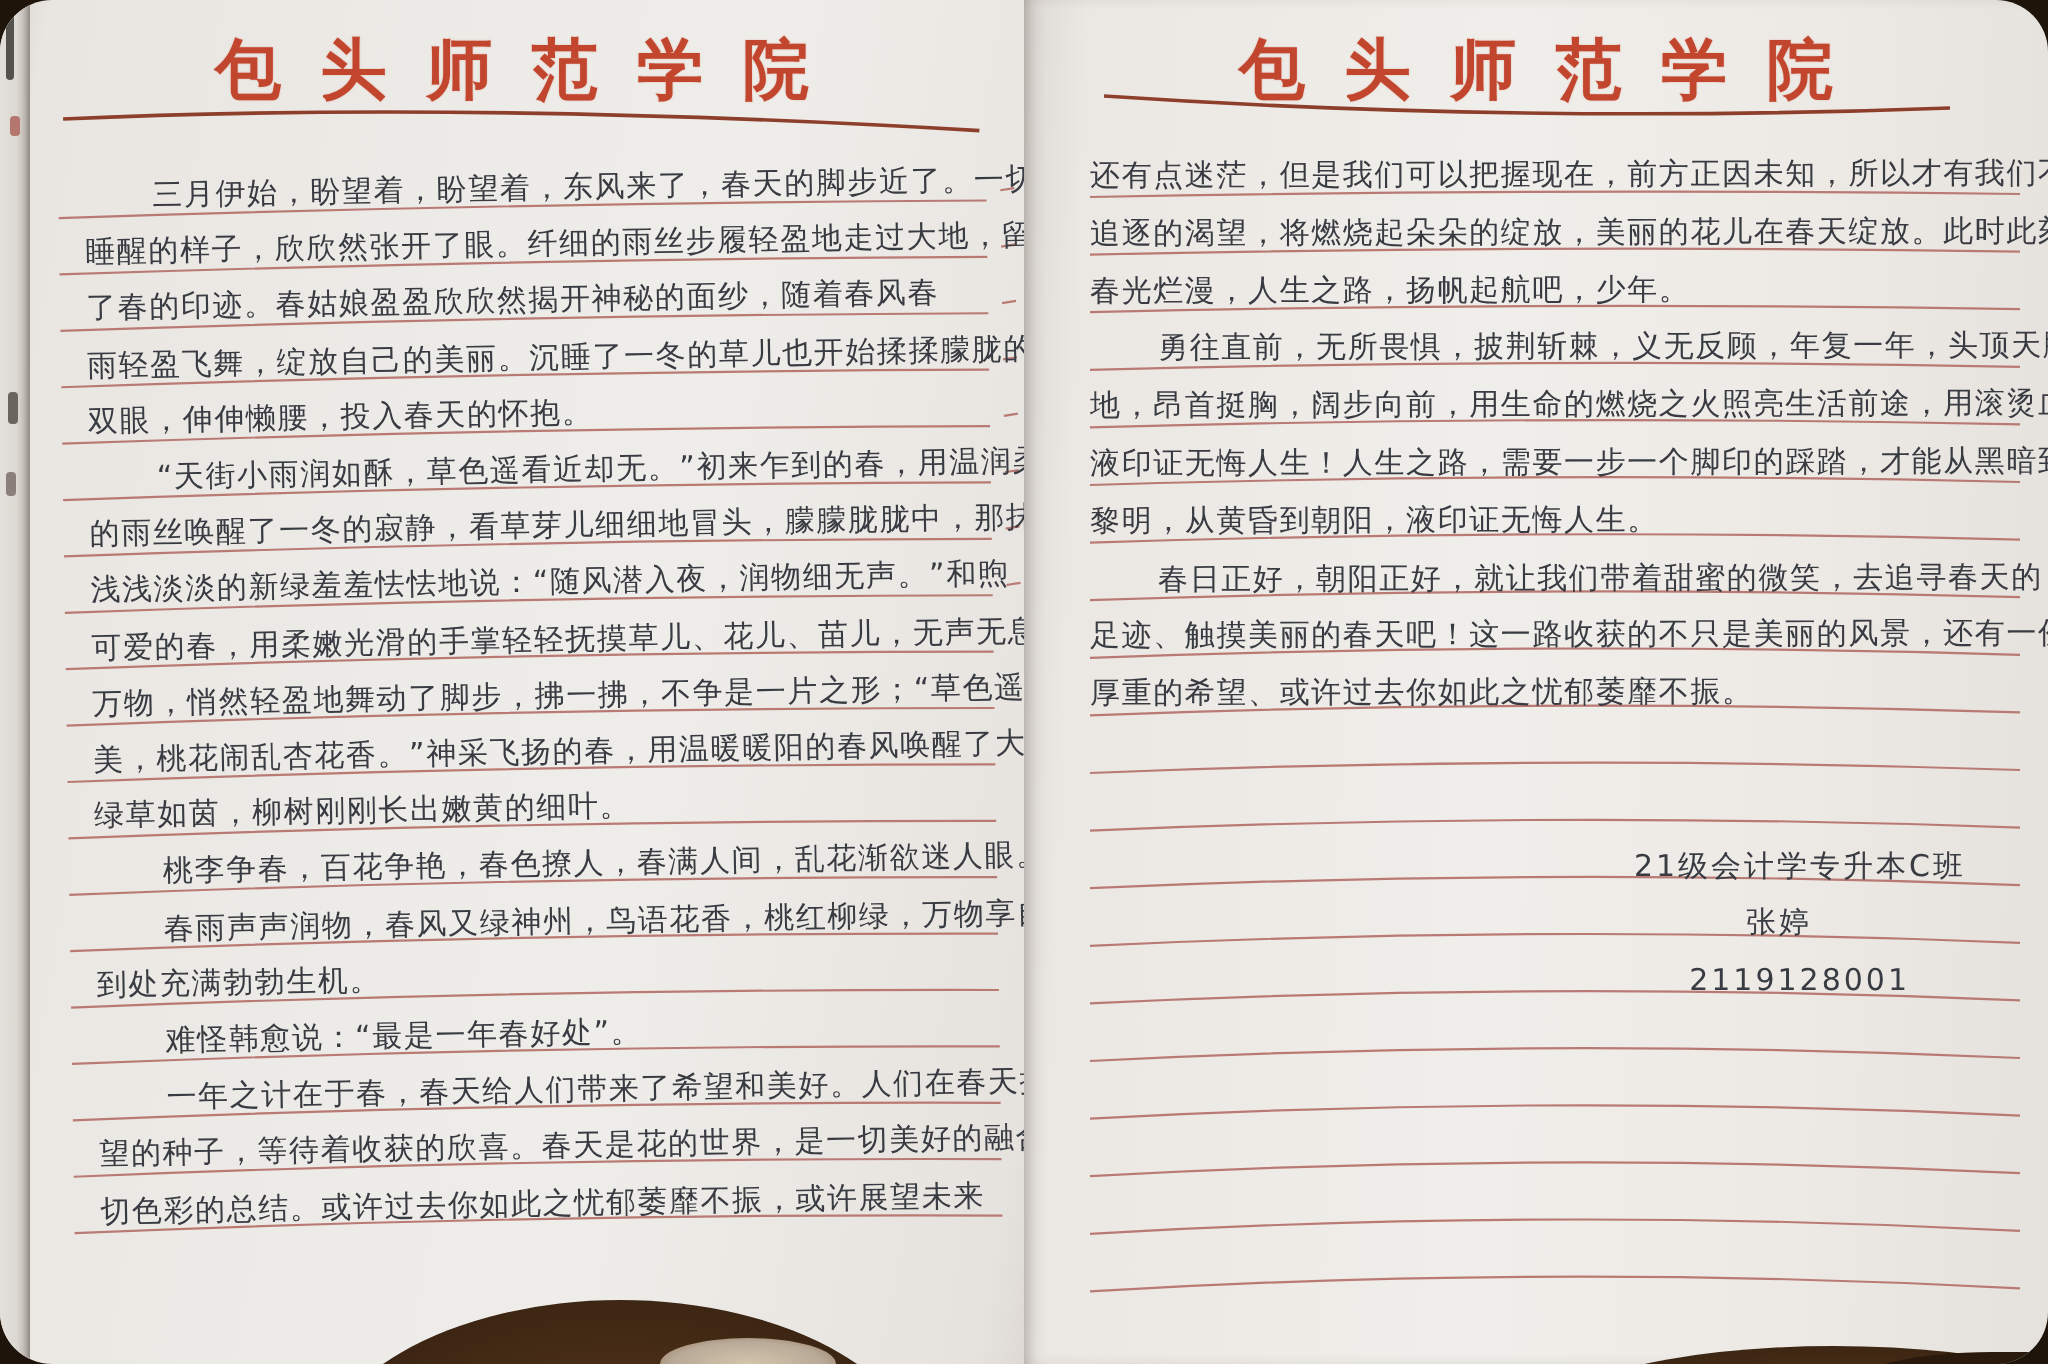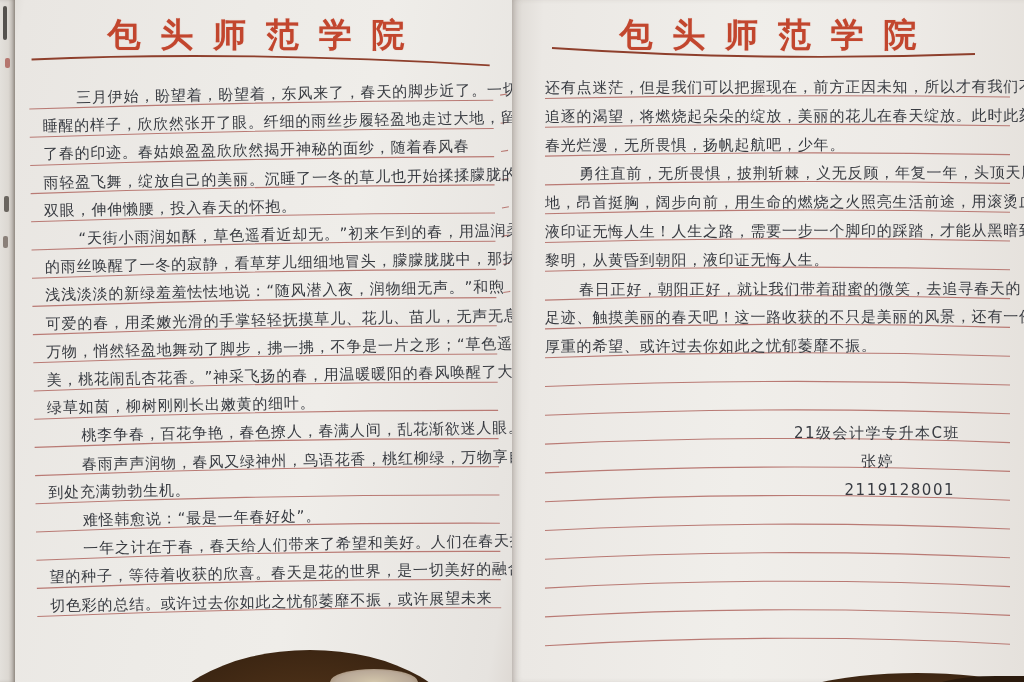--- a/index.html
+++ b/index.html
@@ -1,19 +1,20 @@
 <!DOCTYPE html>
 <html style="--paper: #eeece8; --rule_line: #b97a74; --letterhead_red: #c2462e; --underline_red: #8e3f2c; --ink: #383b41; --desk_brown: #4a2f17; --desk_dark: #241607;"><head>
 <meta charset="utf-8">
 <style>
   html,body{margin:0;padding:0;background:#1f1409;}
   .stage{
     position:relative;width:1024px;height:682px;overflow:hidden;
     background:var(--desk_dark,#241607);
     font-family:"DejaVu Sans",sans-serif;
+    border-radius:26px;
   }
   .photo{position:absolute;top:0;height:682px;overflow:hidden;}
   .photo-left{left:0;width:512px;}
   .photo-right{left:512px;width:512px;}
   .paper{position:absolute;inset:0;}
   .photo-left .paper{
     background:linear-gradient(100deg,#d8d4cf 0%,#e9e6e2 4%,#edebe7 40%,#efede9 62%,#e6e3df 96%,#ded9d4 100%);
   }
   .photo-right .paper{
     background:linear-gradient(92deg,#ddd9d4 0%,#ebe8e4 6%,#f0eeea 45%,#edeae6 75%,#e5e1dc 100%);
@@ -147,30 +148,30 @@
           <path d="M 33 501.7 Q 265.5 490.2 498 500.2" stroke="#b97a74" stroke-width="1.1" fill="none"></path>
           <path d="M 33 530.5 Q 265.5 518.5 498 529" stroke="#b97a74" stroke-width="1.1" fill="none"></path>
           <path d="M 33 559.3 Q 265.5 546.8 498 557.8" stroke="#b97a74" stroke-width="1.1" fill="none"></path>
           <path d="M 33 588.1 Q 265.5 575.1 498 586.6" stroke="#b97a74" stroke-width="1.1" fill="none"></path>
           <path d="M 33 616.9 Q 265.5 603.4 498 615.4" stroke="#b97a74" stroke-width="1.1" fill="none"></path>
           <path d="M 33 645.7 Q 265.5 631.7 498 644.2" stroke="#b97a74" stroke-width="1.1" fill="none"></path>
         </svg>
       <div class="text-layer">
           <div class="hline" style="top: 76px; left: 33px;">还有点迷茫，但是我们可以把握现在，前方正因未知，所以才有我们不断</div>
           <div class="hline" style="top: 104.8px; left: 33px;">追逐的渴望，将燃烧起朵朵的绽放，美丽的花儿在春天绽放。此时此刻，</div>
-          <div class="hline" style="top: 133.6px; left: 33px;">春光烂漫，无所畏惧，扬帆起航吧，少年。</div>
+          <div class="hline" style="top: 133.6px; left: 33px;">春光烂漫，人生之路，扬帆起航吧，少年。</div>
           <div class="hline" style="top: 162.4px; left: 67px;">勇往直前，无所畏惧，披荆斩棘，义无反顾，年复一年，头顶天脚立</div>
           <div class="hline" style="top: 191.2px; left: 33px;">地，昂首挺胸，阔步向前，用生命的燃烧之火照亮生活前途，用滚烫血</div>
           <div class="hline" style="top: 220px; left: 33px;">液印证无悔人生！人生之路，需要一步一个脚印的踩踏，才能从黑暗到</div>
           <div class="hline" style="top: 248.8px; left: 33px;">黎明，从黄昏到朝阳，液印证无悔人生。</div>
           <div class="hline" style="top: 277.6px; left: 67px;">春日正好，朝阳正好，就让我们带着甜蜜的微笑，去追寻春天的</div>
           <div class="hline" style="top: 306.4px; left: 33px;">足迹、触摸美丽的春天吧！这一路收获的不只是美丽的风景，还有一份</div>
           <div class="hline" style="top: 335.2px; left: 33px;">厚重的希望、或许过去你如此之忧郁萎靡不振。</div>
-          <div class="sig" style="top: 421.6px; right: 64px;">21级会计学专升本C班</div>
-          <div class="sig" style="top: 450.4px; right: 130px;">张婷</div>
+          <div class="sig" style="top: 421.6px; right: 41px;">21级会计学专升本C班</div>
+          <div class="sig" style="top: 450.4px; right: 118px;">张婷</div>
           <div class="sig" style="top: 479.2px; right: 69px; margin-left: 48px;">2119128001</div>
         </div>
     </div>
     <div class="desk-mound desk-strip-right"></div>
     <div class="desk-corner-right"></div>
   </div>
 
 </div>
 
 </body></html>

